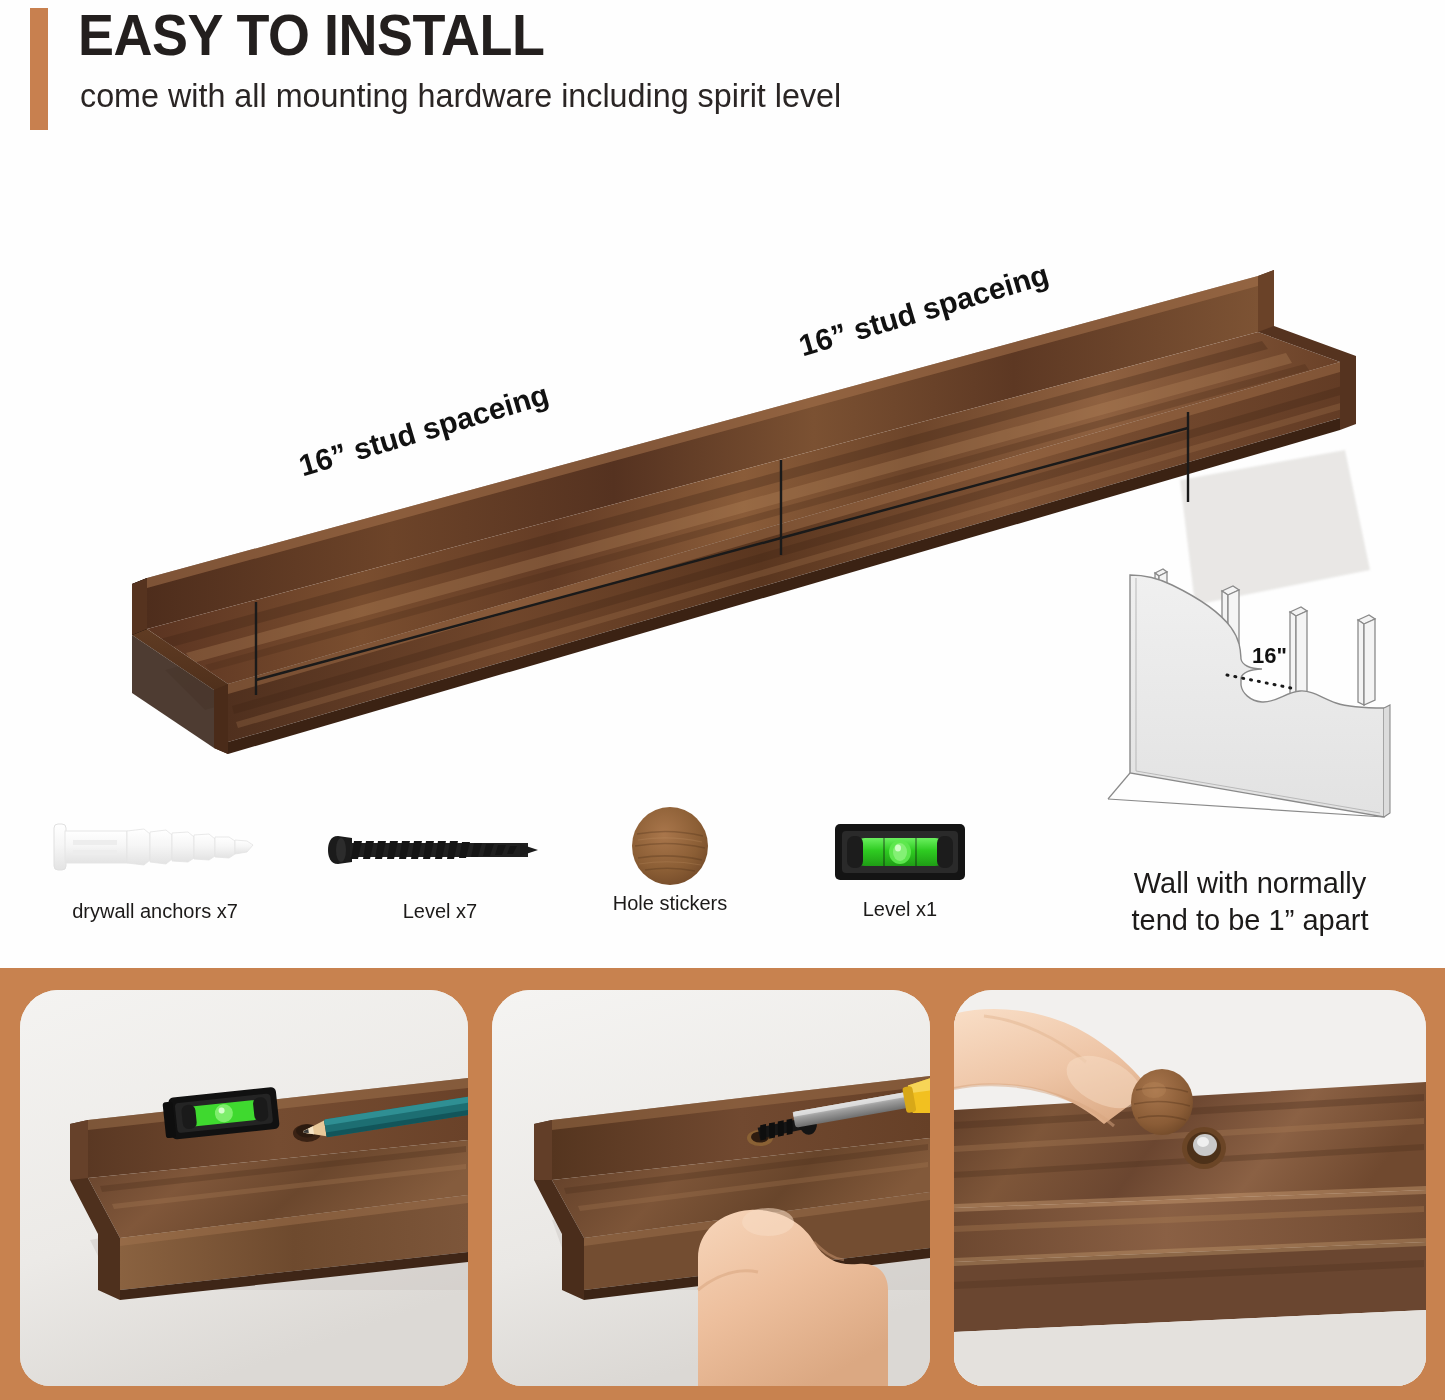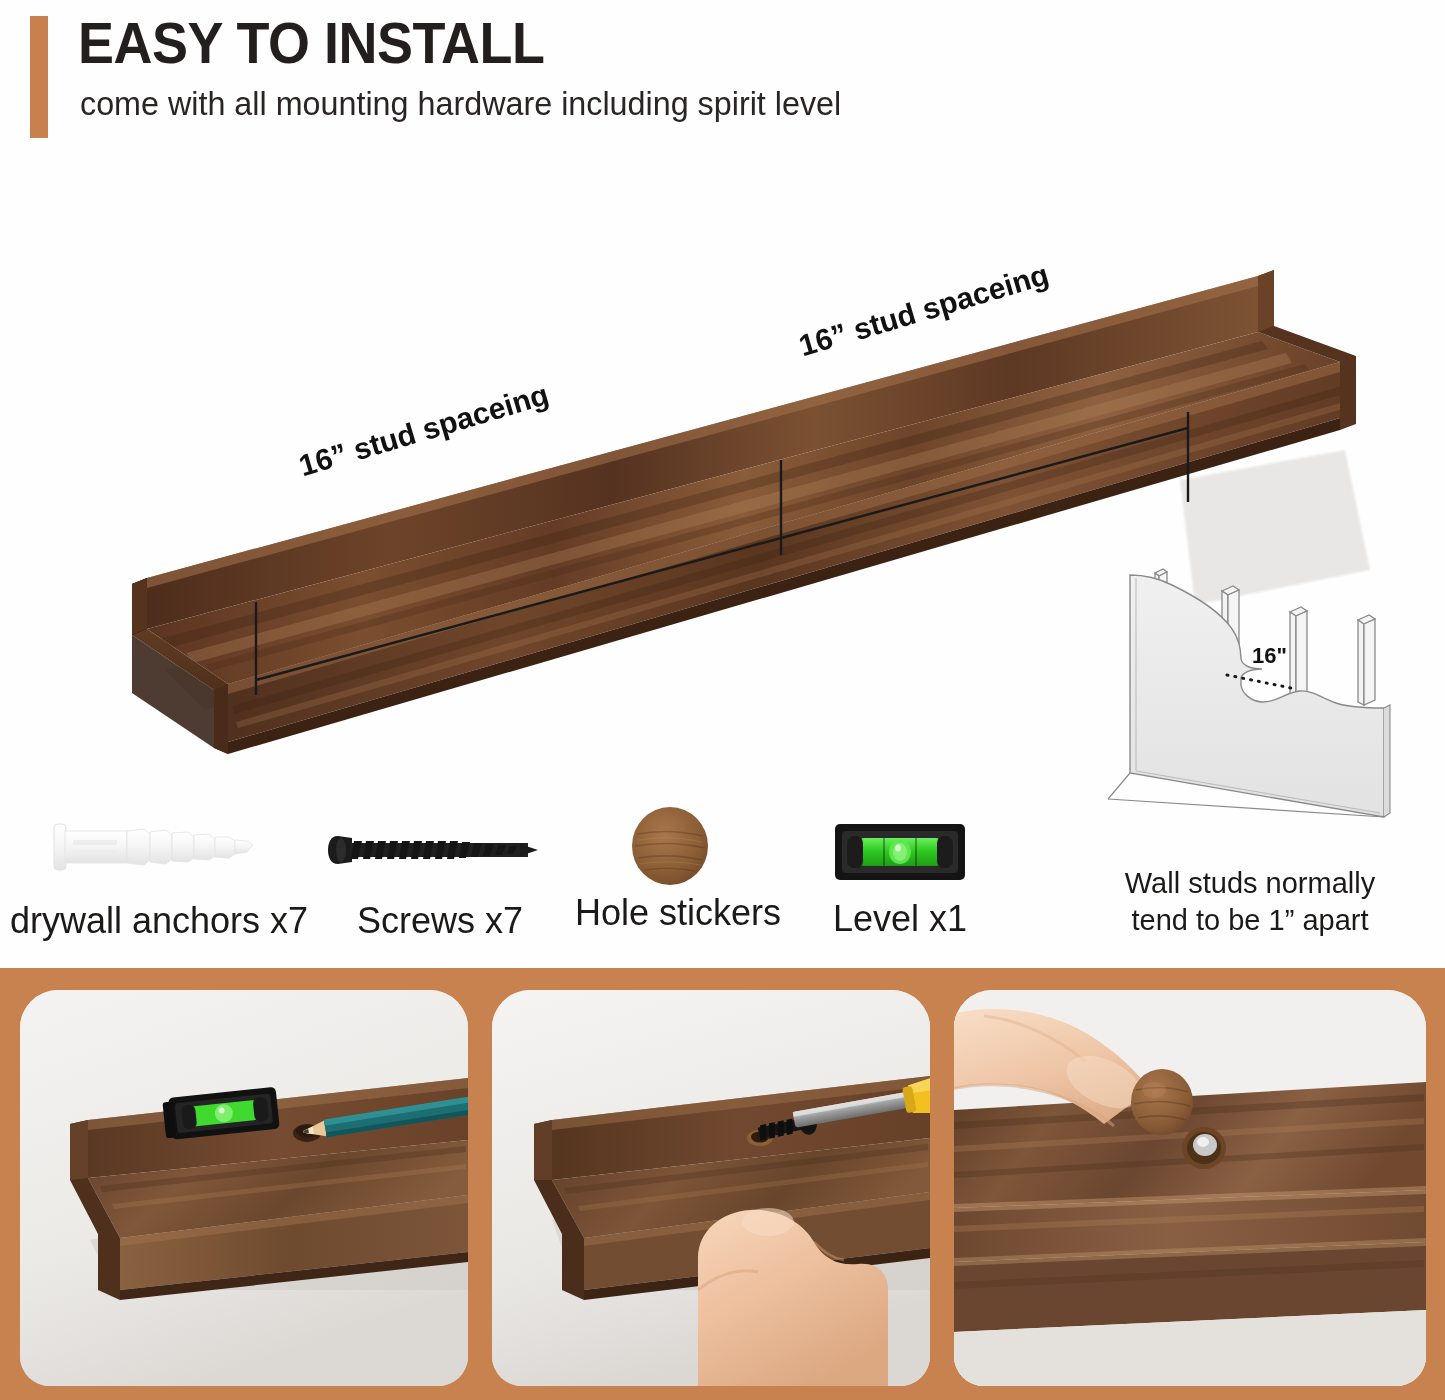--- a/index.html
+++ b/index.html
@@ -4,21 +4,21 @@
 <style>
   html,body{margin:0;padding:0;background:#ffffff;}
   body{
     width:1445px;height:1400px;position:relative;overflow:hidden;
     font-family:"Liberation Sans","DejaVu Sans",sans-serif;
     background:#fefefe;
   }
   .root{position:absolute;inset:0;}
 
   
-  .header{position:absolute;left:0;top:12px;width:1185px;height:150px;}
+  .header{position:absolute;left:0;top:4px;width:1185px;height:150px;}
   .accent-bar{
     position:absolute;left:30px;top:4px;width:18px;height:122px;
     background:#c8804f;
   }
   .title{
     position:absolute;left:78px;top:2px;
     font-size:58px;font-weight:700;letter-spacing:-0.5px;
     color:#231f1e;line-height:1.0;
     transform:scaleX(0.93);transform-origin:left top;
     white-space:nowrap;
@@ -43,21 +43,21 @@
   .dim-l2{left:800px;top:180px;transform:rotate(-16.5deg);}
 
   
   .stud-diagram{position:absolute;left:1100px;top:545px;width:330px;height:275px;}
 
   
   .hardware{position:absolute;left:0;top:800px;width:1445px;height:160px;}
   .hw-item{position:absolute;text-align:center;}
   .hw-art{position:relative;height:72px;}
   .hw-label{
-    font-size:36px;color:#1c1a19;font-weight:400;margin-top:14px;
+    font-size:20px;color:#1c1a19;font-weight:400;margin-top:14px;
     white-space:nowrap;
   }
 
   .hw-anchor{left:10px;top:14px;width:290px;}
   .hw-screw{left:310px;top:14px;width:260px;}
   .hw-sticker{left:575px;top:6px;width:190px;}
   .hw-level{left:795px;top:12px;width:210px;}
 
   .note{
     position:absolute;left:1085px;top:865px;width:330px;
@@ -291,21 +291,21 @@
             <path d="M138,28 L146,28 L142,44 L135,44 Z"></path>
             <path d="M150,29 L158,29 L154,43 L147,43 Z"></path>
             <path d="M162,30 L170,30 L166,42 L159,42 Z"></path>
             <path d="M174,31 L182,31 L178,41 L171,41 Z"></path>
             <path d="M186,32 L193,32 L189,40 L183,40 Z"></path>
           </g>
 
           <path d="M196,30 L214,36 L196,42 Z" fill="#1b1b1b"></path>
         </svg>
       </div>
-      <div class="hw-label">Screws  x7</div>
+      <div class="hw-label">Level  x7</div>
     </div>
 
     <div class="hw-item hw-sticker">
       <div class="hw-art">
         <svg width="190" height="80" viewBox="0 0 190 80">
           <defs>
             <radialGradient id="discG" cx="0.42" cy="0.35" r="0.78">
               <stop offset="0" stop-color="#a97murs"></stop>
               <stop offset="0" stop-color="#a9764b"></stop>
               <stop offset="0.6" stop-color="#8b5e35"></stop>
@@ -353,21 +353,21 @@
 
           <rect x="88" y="26" width="2" height="28" fill="#0d0d0d" opacity="0.35"></rect>
           <rect x="120" y="26" width="2" height="28" fill="#0d0d0d" opacity="0.35"></rect>
         </svg>
       </div>
       <div class="hw-label">Level  x1</div>
     </div>
   </div>
 
   <div class="note">
-    <div>Wall studs normally</div>
+    <div>Wall with normally</div>
     <div>tend to be 1” apart</div>
   </div>
 
   <div class="strip">
 
     <div class="photo p1">
       <svg class="photo-svg" width="448" height="396" viewBox="0 0 448 396">
         <defs>
           <linearGradient id="wallA" x1="0" y1="0" x2="0.4" y2="1">
             <stop offset="0" stop-color="#f4f3f1"></stop>

